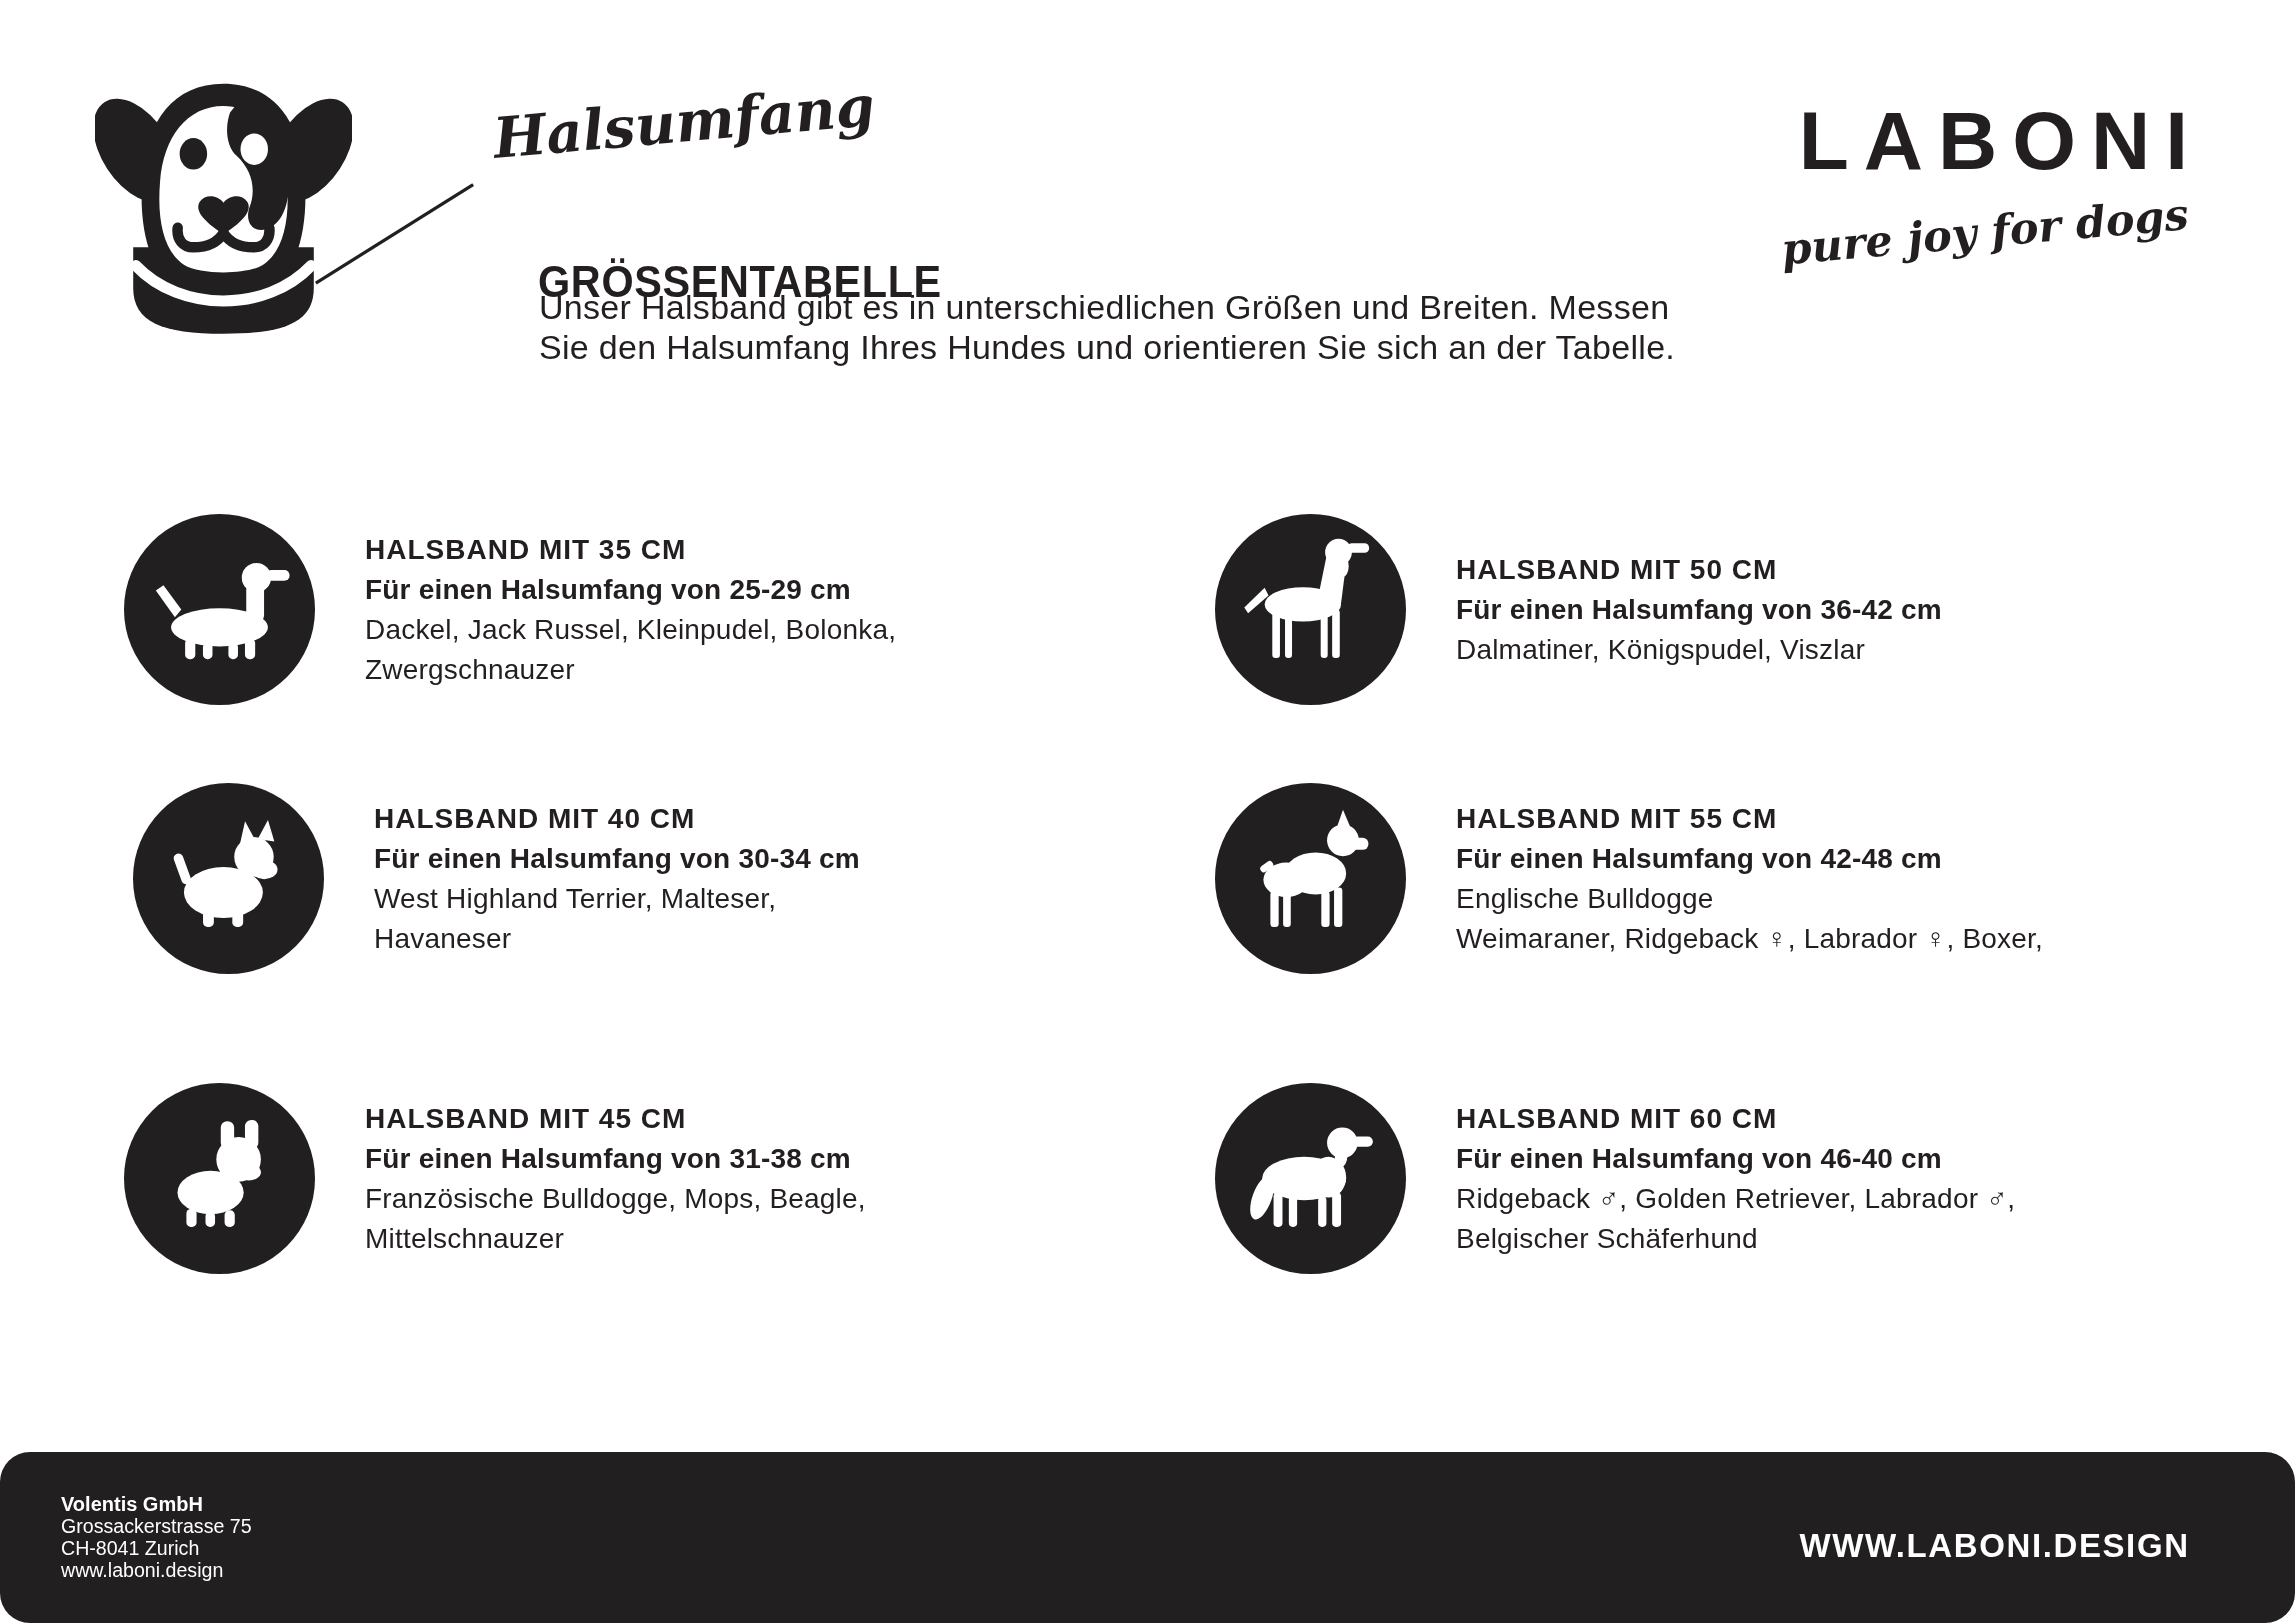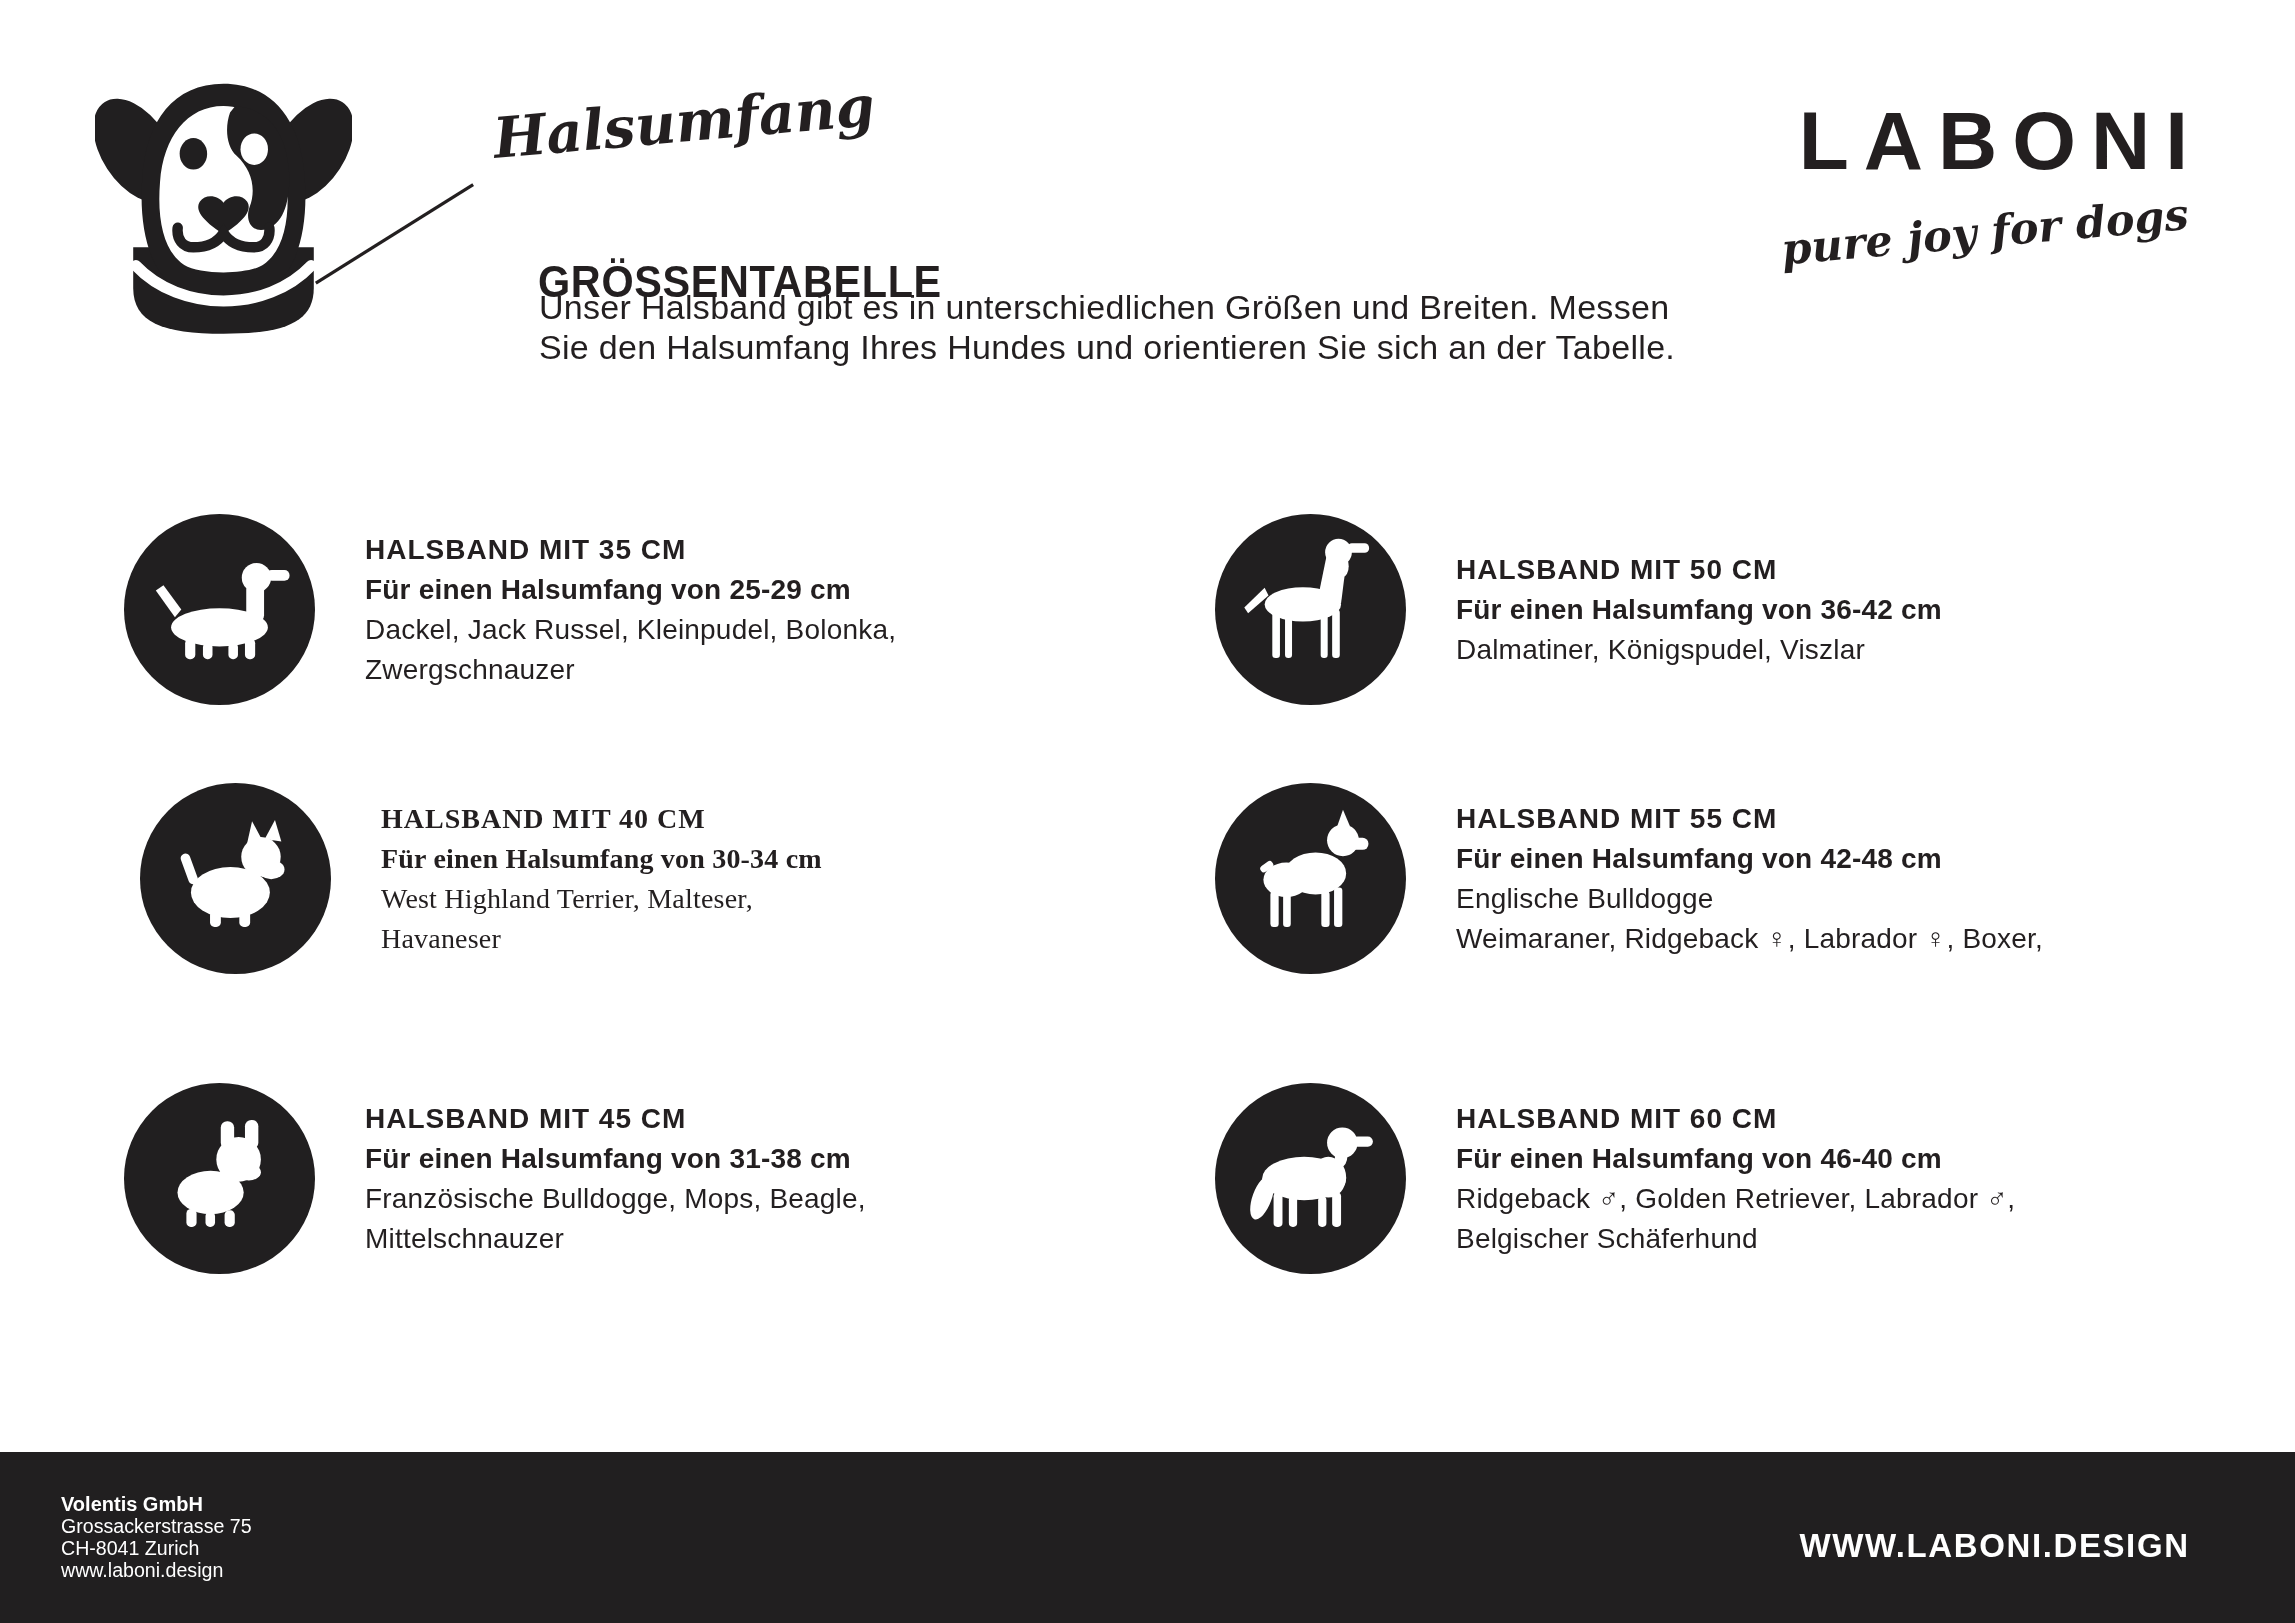--- a/index.html
+++ b/index.html
@@ -32,21 +32,21 @@
   }
   
   .entry{position:absolute;display:flex;align-items:center;height:191px;}
   .entry .badge{width:191px;height:191px;flex:0 0 auto;margin-right:50px;}
   .badge svg{width:100%;height:100%;display:block;}
   .entry-text h3,.entry-text p{margin:0;}
   .entry-title{font-size:28px;font-weight:bold;letter-spacing:1px;line-height:40px;white-space:nowrap;}
   .entry-sub{font-size:28px;font-weight:bold;letter-spacing:0.2px;line-height:40px;white-space:nowrap;}
   .breed-line{font-size:28px;letter-spacing:0.2px;line-height:40px;white-space:nowrap;}
   
-  .footer-bar{position:absolute;left:0;right:0;top:1452px;height:171px;background:#211f20;color:#ffffff;}
+  .footer-bar{position:absolute;left:0;right:0;top:1452px;height:171px;background:#211f20;color:#ffffff;border-radius:30px;}
   .footer-left{position:absolute;left:61px;top:41px;font-size:19.6px;line-height:22px;}
   .footer-company{font-weight:bold;font-size:20px;}
   .footer-site{position:absolute;right:107px;top:75px;font-size:33px;font-weight:bold;letter-spacing:1.6px;margin-right:-1.6px;white-space:nowrap;}
 </style>
 </head>
 <body>
 
 <svg class="dog-logo" viewBox="0 0 392 405" xmlns="http://www.w3.org/2000/svg">
   <g fill="#211f20">
     <ellipse cx="62" cy="120" rx="52" ry="88" transform="rotate(-33 62 120)"></ellipse>
@@ -127,21 +127,21 @@
   </div>
   <div class="entry-text">
     <h3 class="entry-title">HALSBAND MIT 50 CM</h3>
     <p class="entry-sub">Für einen Halsumfang von 36-42 cm</p>
     <div class="breeds">
         <div class="breed-line">Dalmatiner, Königspudel, Viszlar</div>
       </div>
   </div>
 </section>
 
-<section class="entry" style="left:140px;top:783px;font-family:Liberation Serif, serif;">
+<section class="entry" style="left:133px;top:783px;">
   <div class="badge">
     <svg viewBox="0 0 300 300" xmlns="http://www.w3.org/2000/svg">
       <circle cx="150" cy="150" r="150" fill="#211f20"></circle>
       <g fill="#ffffff">
         <ellipse cx="142" cy="172" rx="62" ry="40"></ellipse>
         <circle cx="190" cy="116" r="31"></circle>
         <polygon points="168,96 176,60 192,90"></polygon>
         <polygon points="196,88 212,58 222,92"></polygon>
         <ellipse cx="206" cy="136" rx="21" ry="15"></ellipse>
         <rect x="70" y="110" width="15" height="50" rx="7" transform="rotate(-20 77 135)"></rect>

